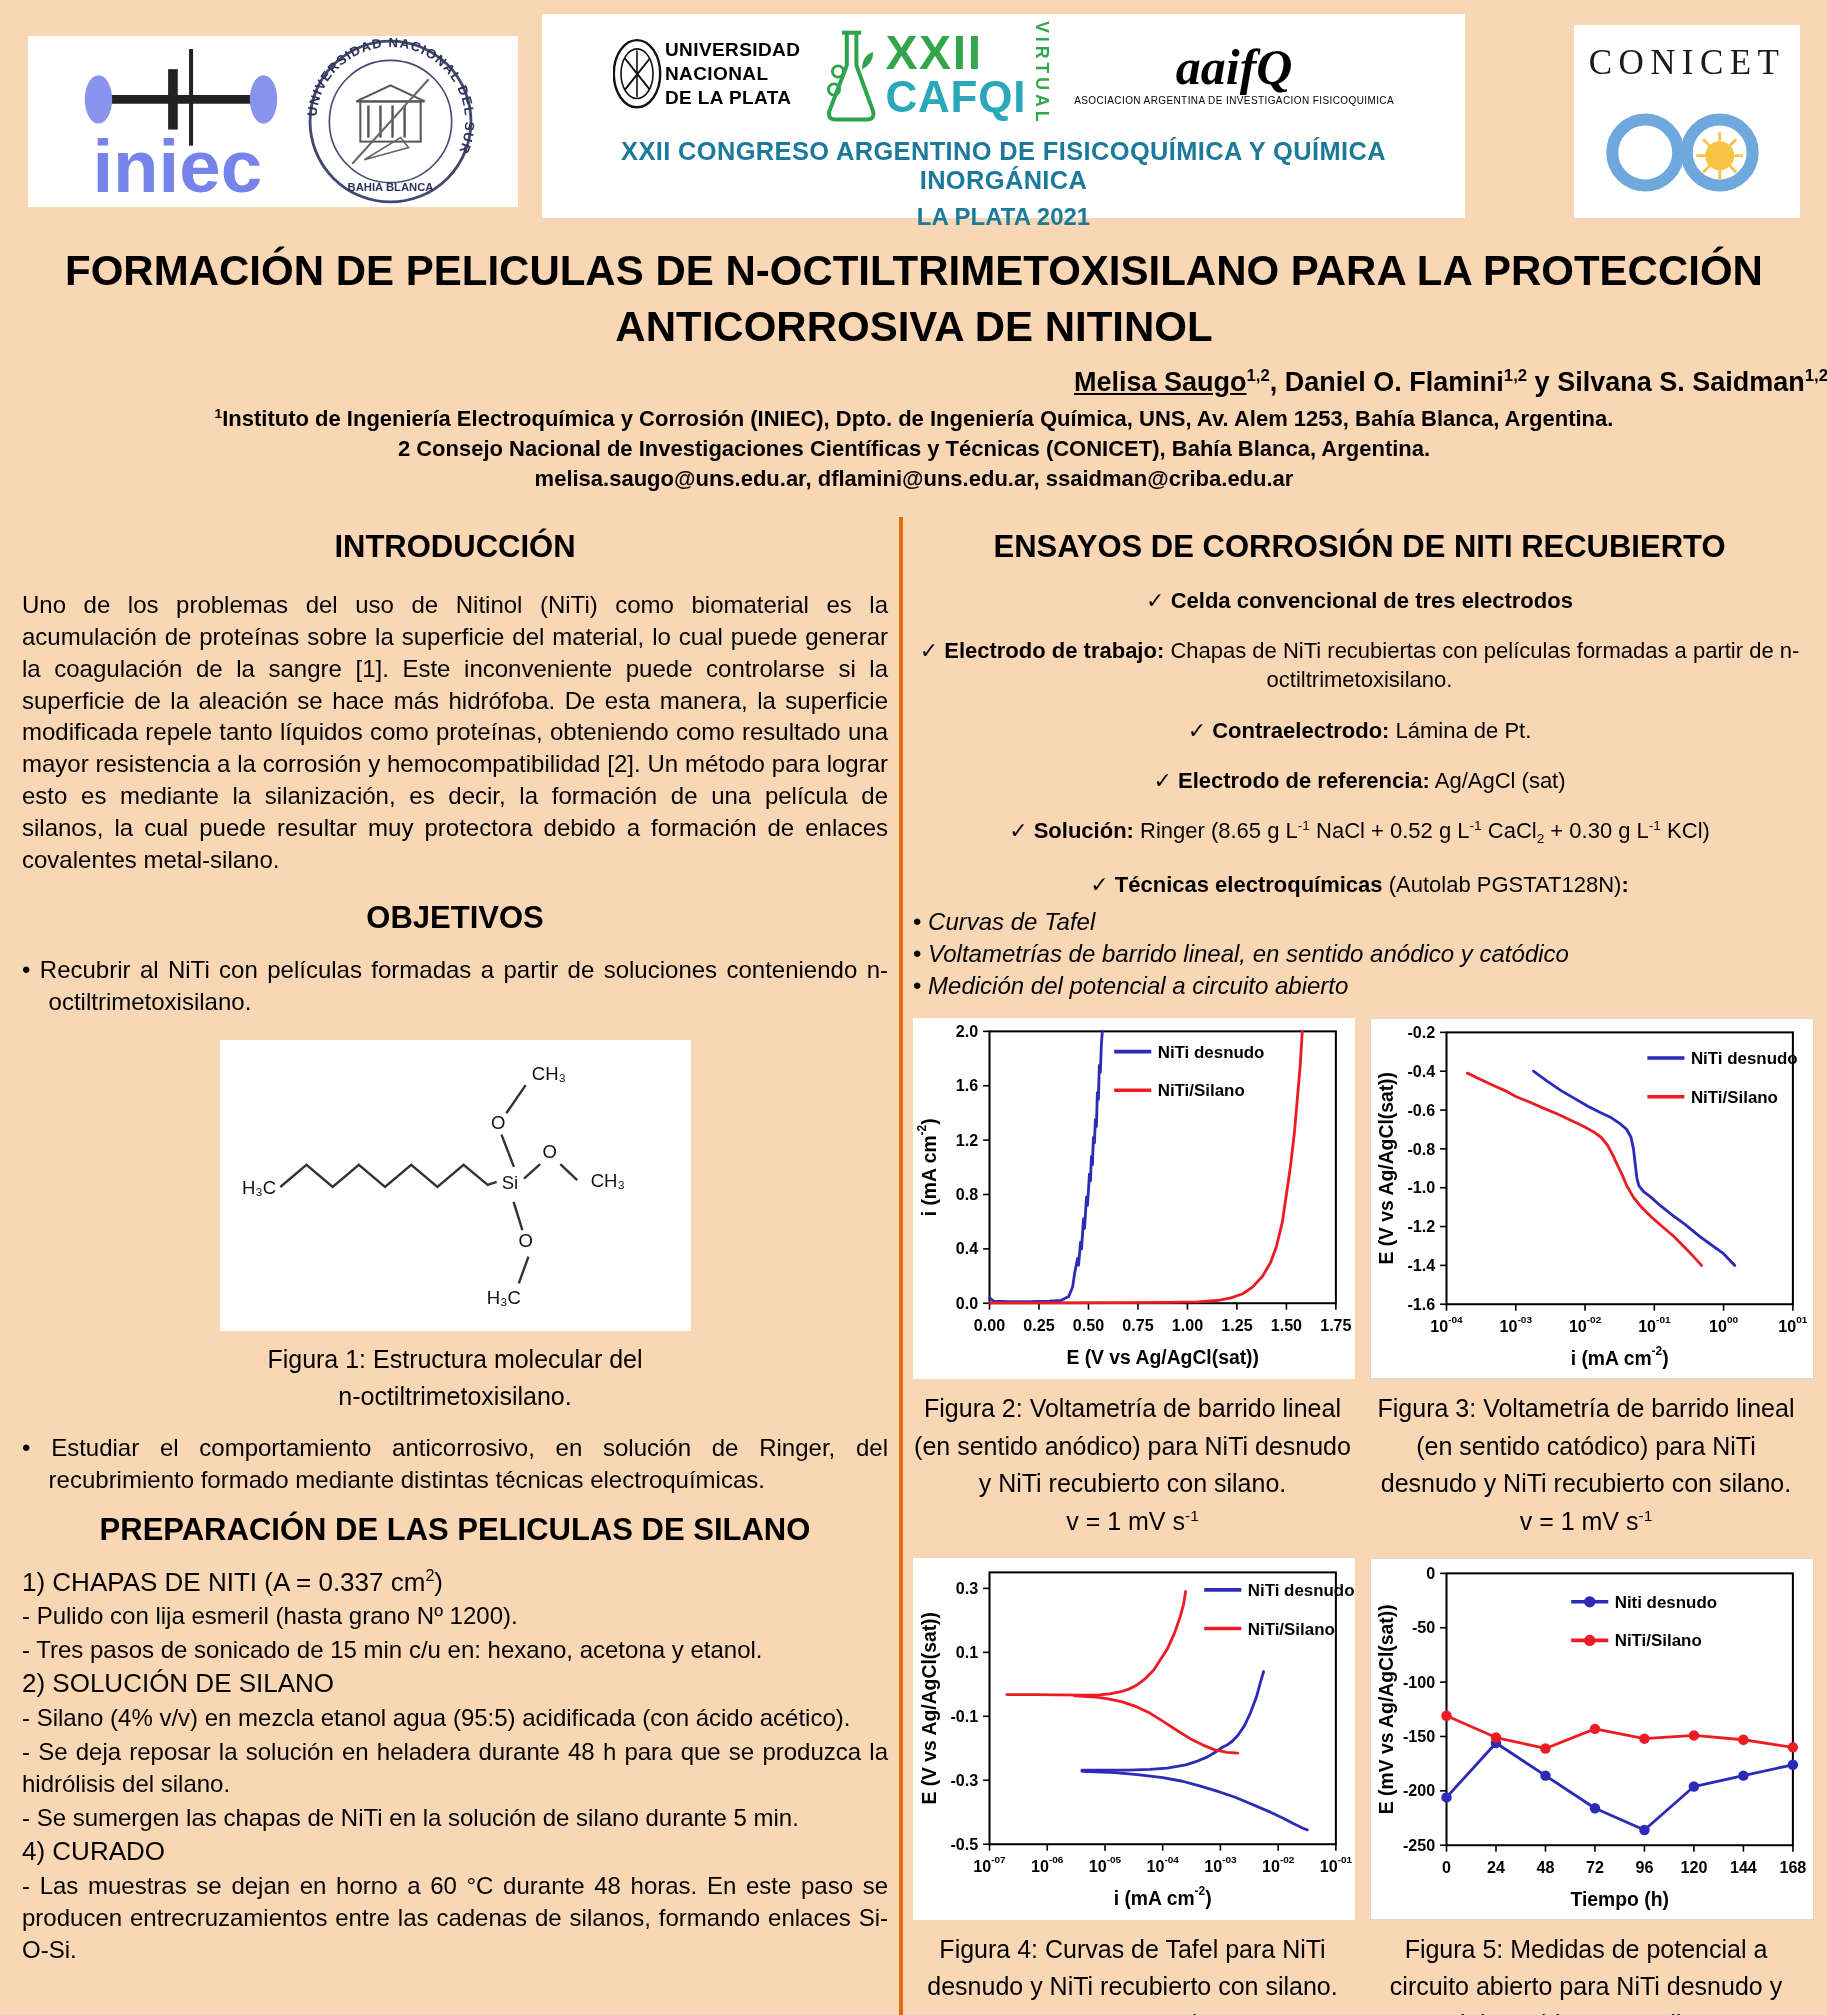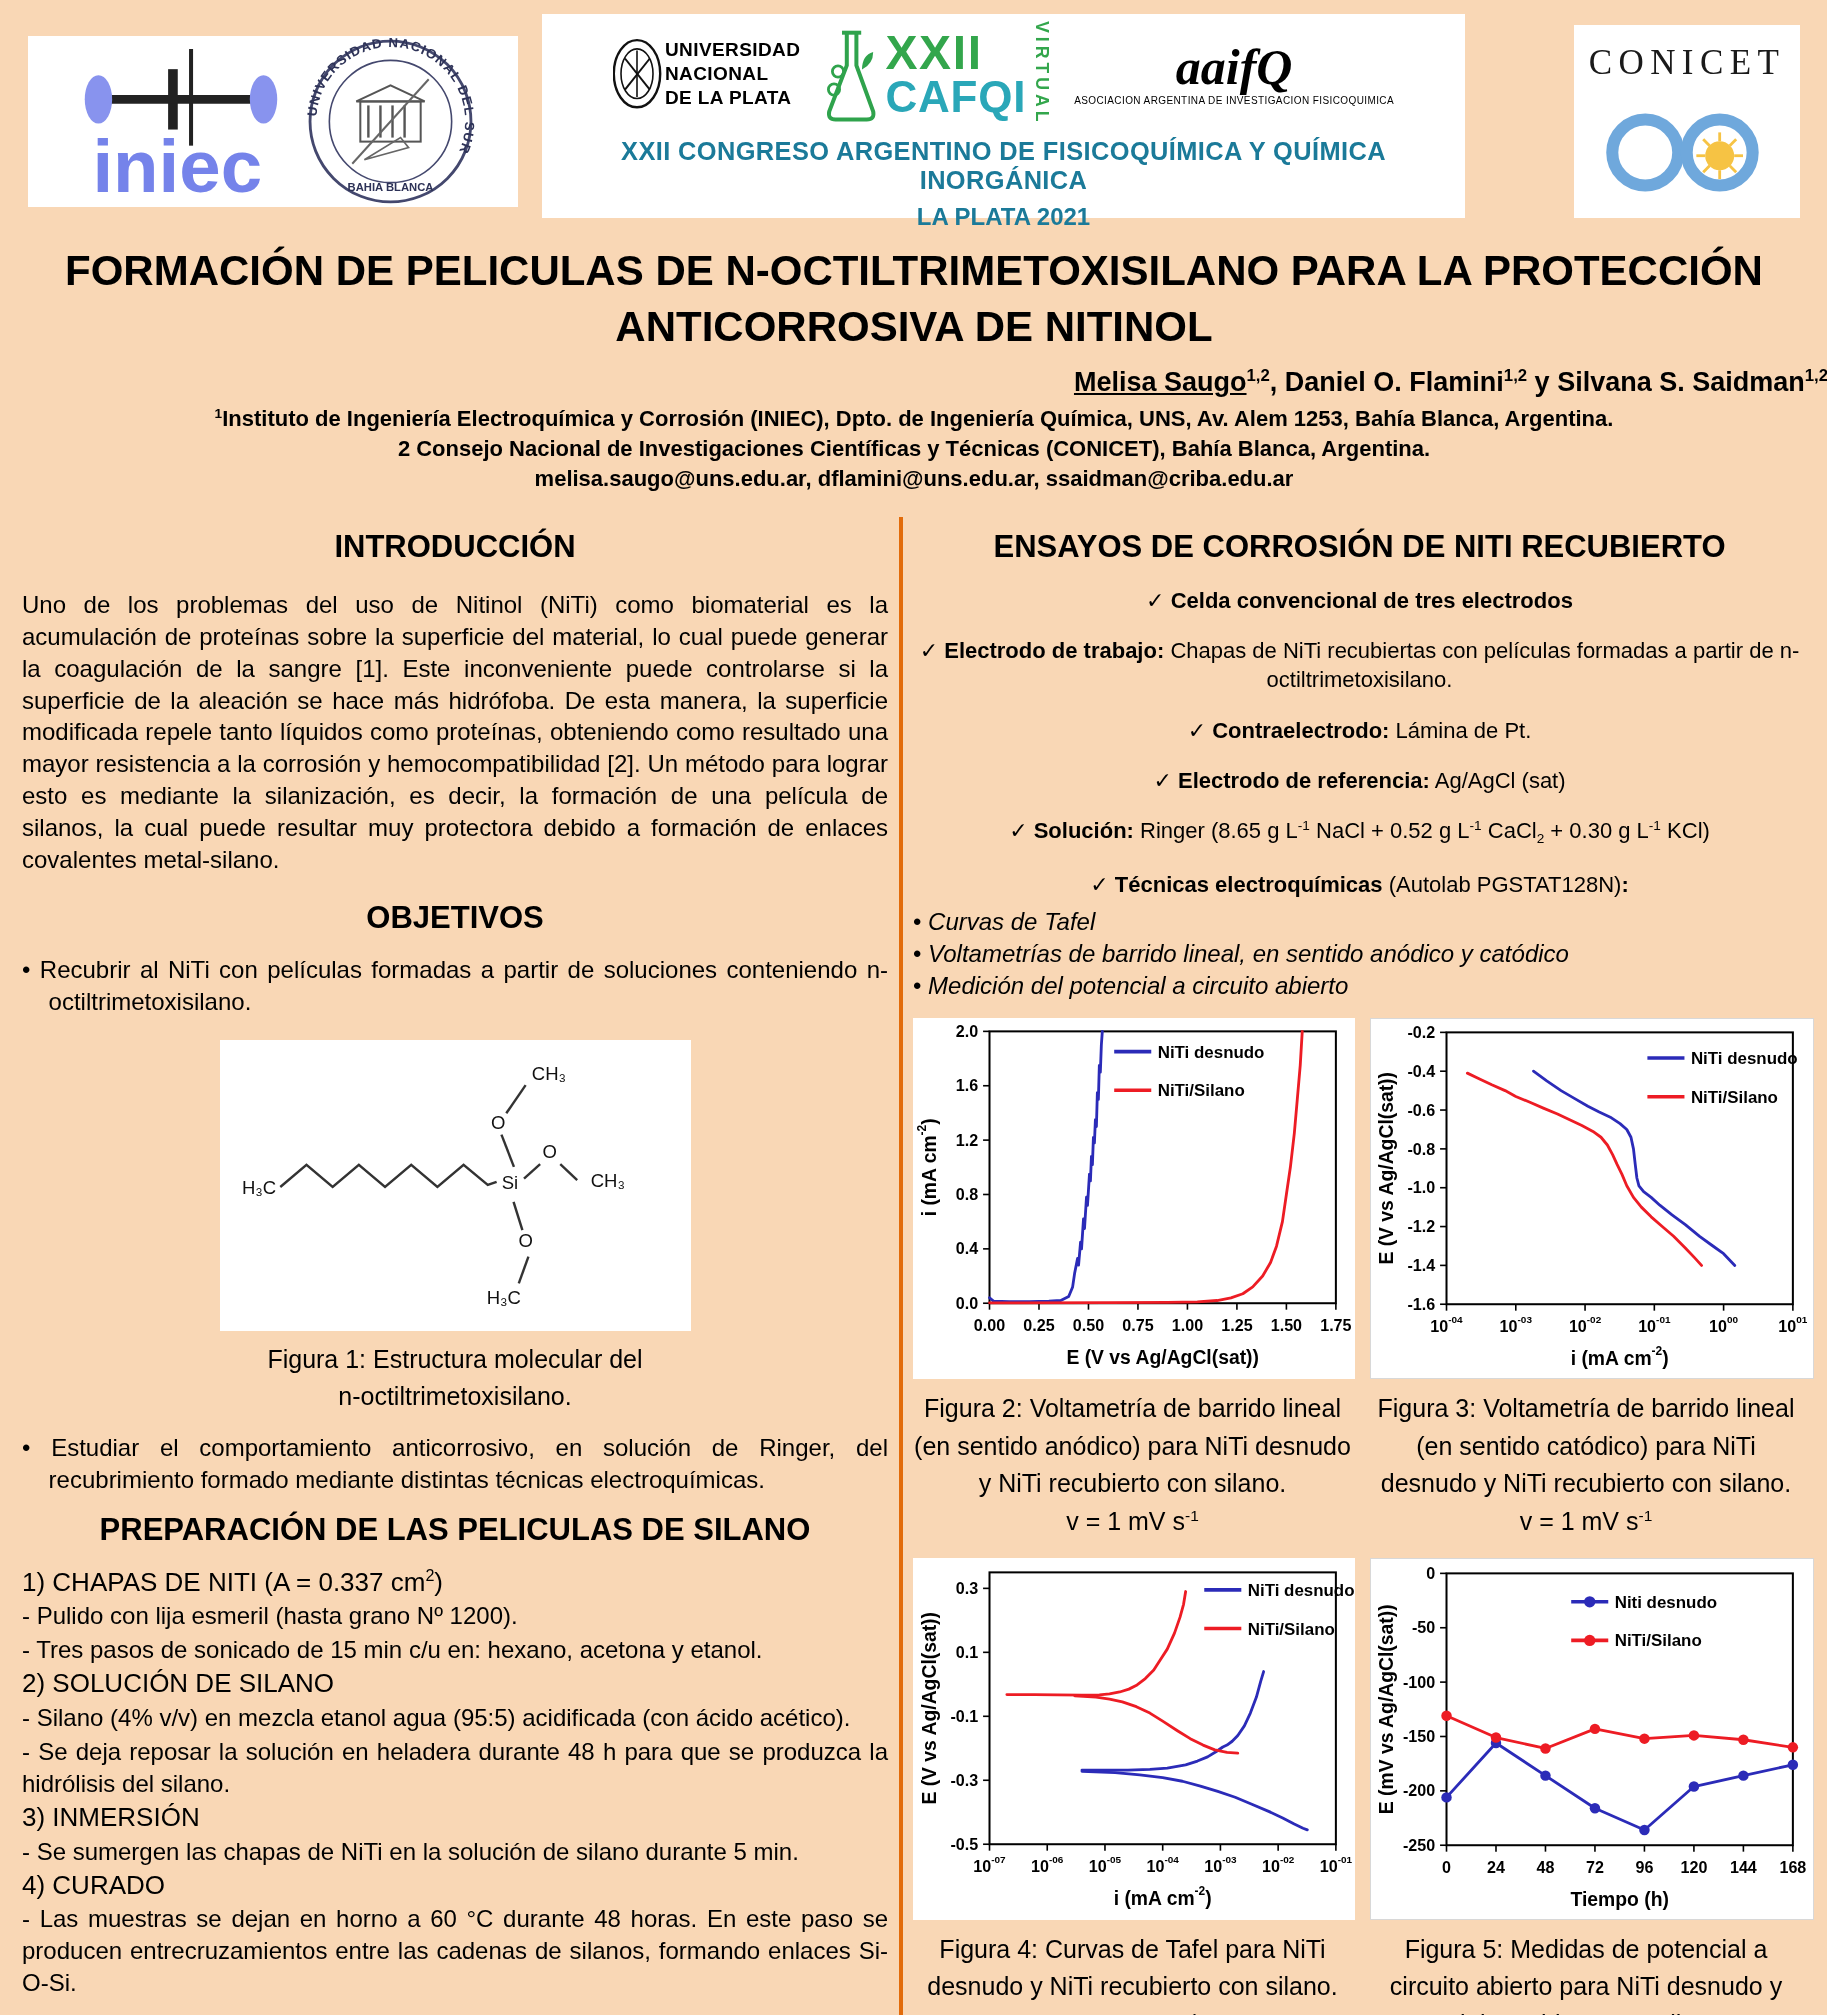--- a/index.html
+++ b/index.html
@@ -206,21 +206,20 @@
     <p class="bullet">Estudiar el comportamiento anticorrosivo, en solución de Ringer, del recubrimiento formado mediante distintas técnicas electroquímicas.</p>
 
     <h2 class="section">PREPARACIÓN DE LAS PELICULAS DE SILANO</h2>
     <div>
         <div class="prep-step">1) CHAPAS DE NITI (A = 0.337 cm<sup>2</sup>)</div>
         <div class="prep-sub">- Pulido con lija esmeril (hasta grano Nº 1200).</div>
         <div class="prep-sub">- Tres pasos de sonicado de 15 min c/u en: hexano, acetona y etanol.</div>
         <div class="prep-step">2) SOLUCIÓN DE SILANO</div>
         <div class="prep-sub">- Silano (4% v/v) en mezcla etanol agua (95:5) acidificada (con ácido acético).</div>
         <div class="prep-sub">- Se deja reposar la solución en heladera durante 48 h para que se produzca la hidrólisis del silano.</div>
-        <div class="prep-step">3) INMERSIÓN</div>
         <div class="prep-sub">- Se sumergen las chapas de NiTi en la solución de silano durante 5 min.</div>
         <div class="prep-step">4) CURADO</div>
         <div class="prep-sub">- Las muestras se dejan en horno a 60 °C durante 48 horas. En este paso se producen entrecruzamientos entre las cadenas de silanos, formando enlaces Si-O-Si.</div>
       </div>
 
   </div>
 
   <div class="divider"></div>
 
   <div class="col-right">

